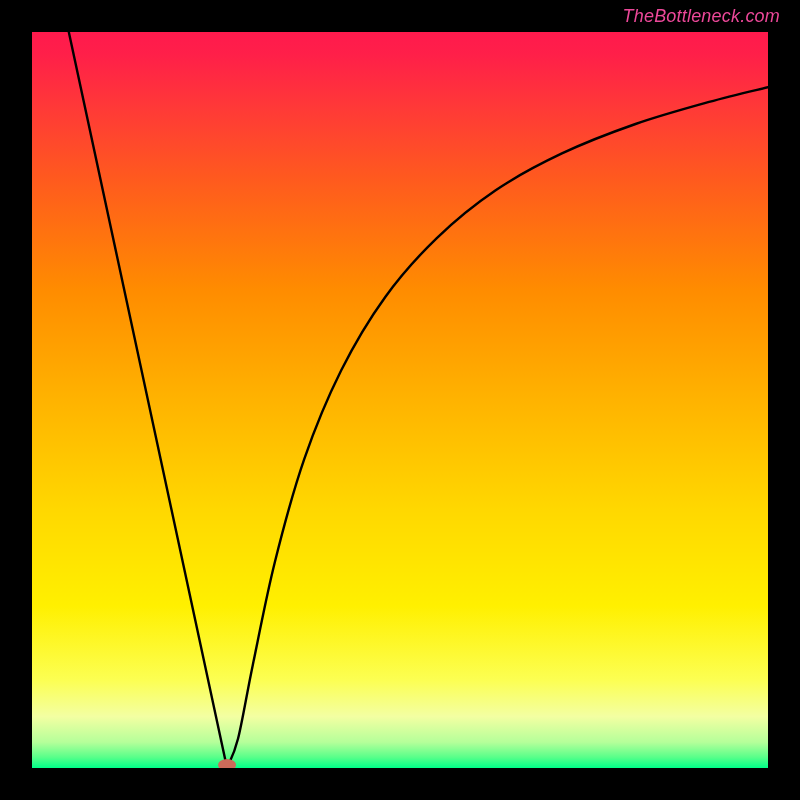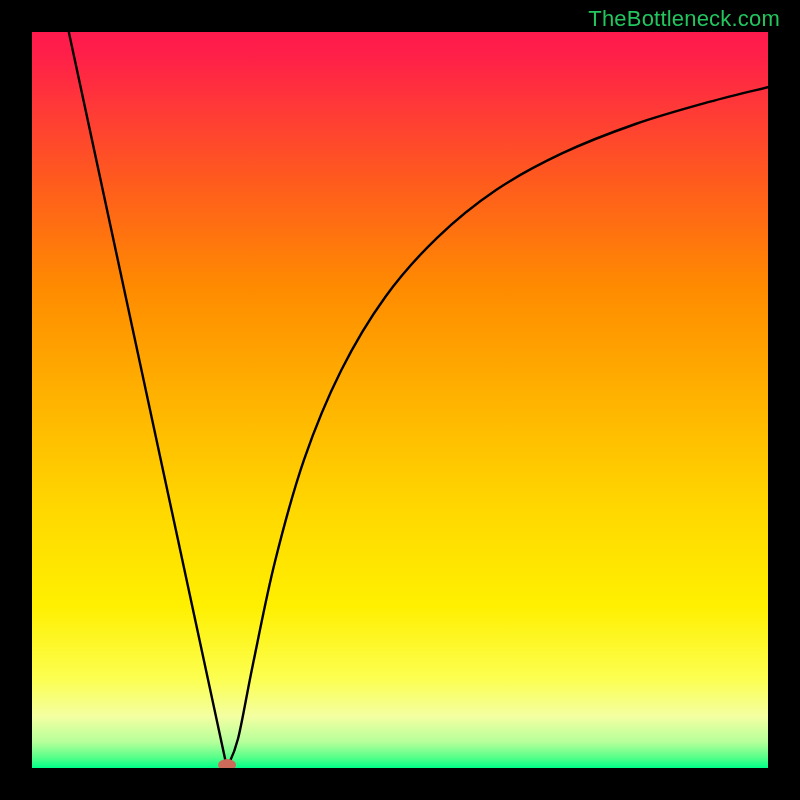--- a/index.html
+++ b/index.html
@@ -24,24 +24,25 @@
     top: 32px;
     left: 32px;
     width: 736px;
     height: 736px;
     overflow: hidden;
   }
   .watermark {
     position: absolute;
     top: 6px;
     right: 20px;
-    color: #22c55e;
-    font-size: 22px;
+    color: #ec4899;
+    font-size: 18px;
     font-weight: 500;
     letter-spacing: 0.2px;
+    font-style: italic;
   }
   svg { display: block; }
 </style>
 </head>
 <body>
 
 <div class="frame">
   <div class="watermark">TheBottleneck.com</div>
   <div class="plot">
     <svg id="chart-svg" width="736" height="736" viewBox="0 0 736 736">

